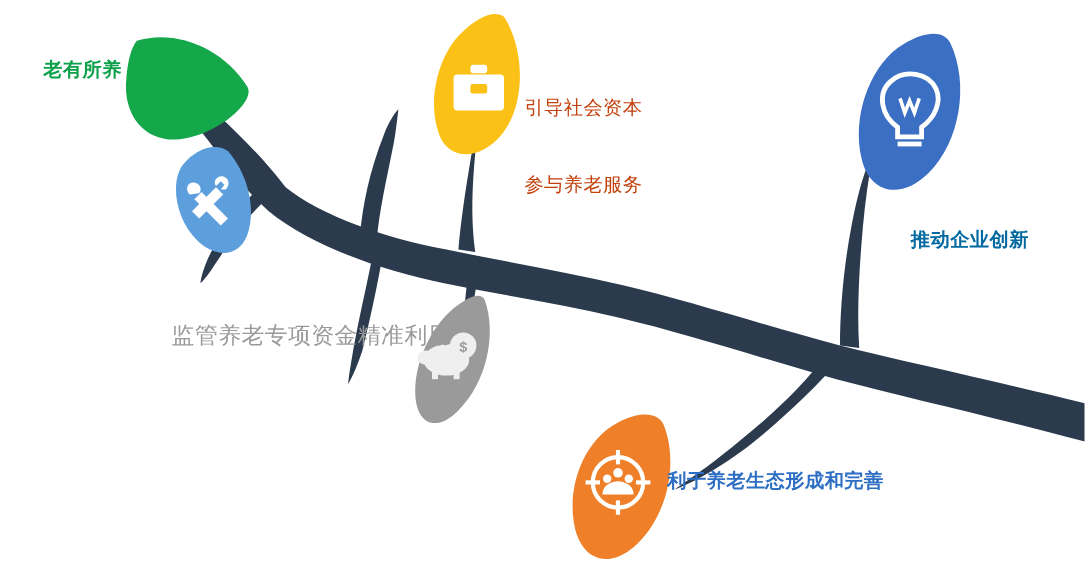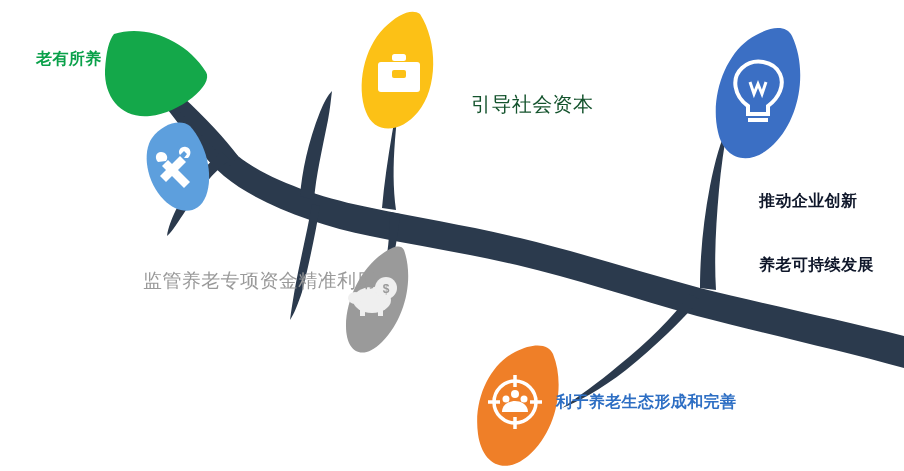--- a/index.html
+++ b/index.html
@@ -33,30 +33,29 @@
   .label-green {
     color: #0aa14a;
     font-weight: bold;
     font-size: 16px;
   }
   .label-lightblue {
     color: #68a4df;
     font-size: 16px;
   }
   .label-navy {
-    color: #14532d;
-    font-size: 20px;
-    margin-left: 34px;
+    color: #c2410c;
+    font-size: 16px;
   }
   .label-gray {
     color: #9a9a9a;
     font-size: 19px;
   }
   .label-royal {
-    color: #0f172a;
+    color: #0369a1;
     font-size: 16px;
     font-weight: bold;
   }
   .label-royal-2 {
     color: #2e6fc4;
     font-size: 16px;
     font-weight: bold;
   }
   #lbl-care        { left: 36px;  top: 32px; margin-top: 16px; }
   #lbl-standard    { left: 18px;  top: 142px; }
@@ -239,24 +238,24 @@
       </g>
     </g>
 
   </svg>
 
   <div id="lbl-care" class="label label-green">老有所养</div>
 
 
   <div id="lbl-capital" class="label label-navy">
     <div>引导社会资本</div>
+    <div>参与养老服务</div>
   </div>
 
   <div id="lbl-supervise" class="label label-gray">监管养老专项资金精准利用</div>
 
   <div id="lbl-innovate" class="label label-royal">
     <div>推动企业创新</div>
-    <div>养老可持续发展</div>
   </div>
 
   <div id="lbl-ecology" class="label label-royal-2">利于养老生态形成和完善</div>
 
 </div>
 
 </body></html>

